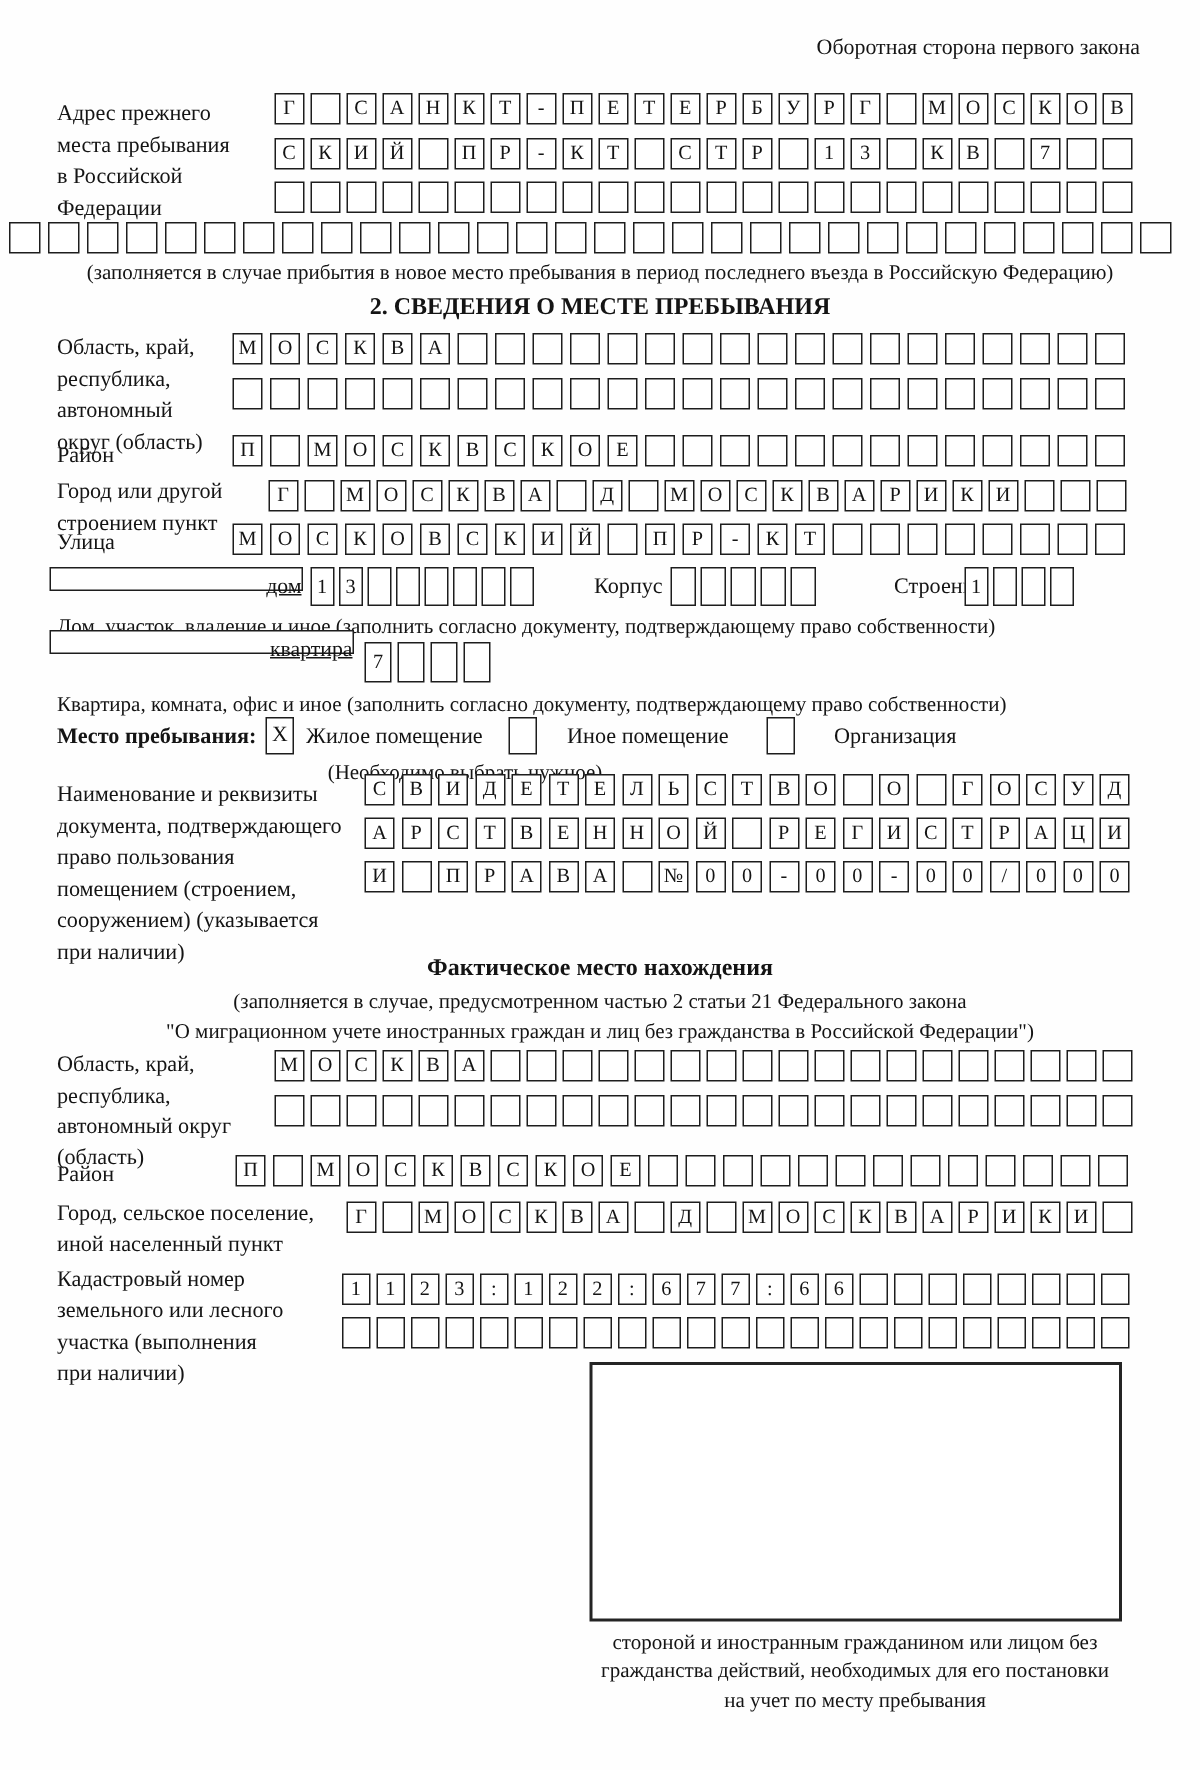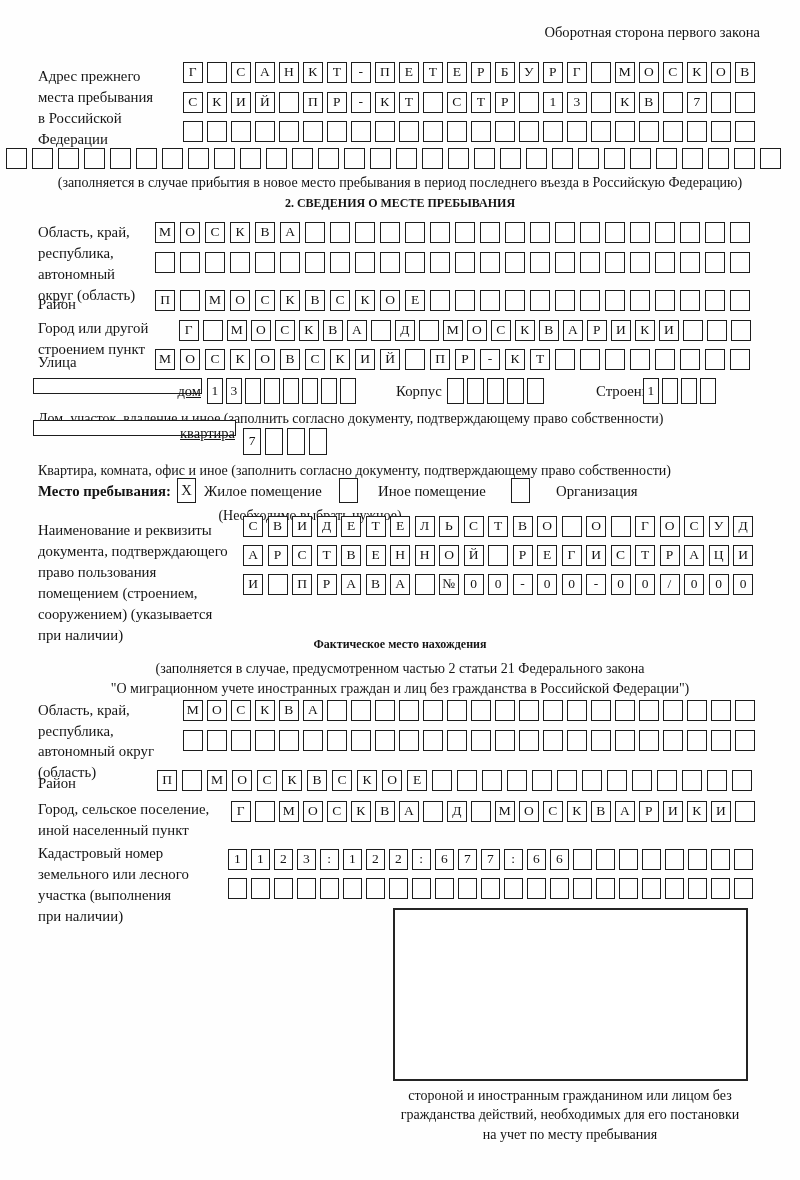--- a/index.html
+++ b/index.html
@@ -6,21 +6,21 @@
   #form{
     position:relative;width:800px;height:1180px;background:#fefefe;
     font-family:"Liberation Serif","DejaVu Serif",serif;color:#141414;overflow:hidden;
   }
   .abs{position:absolute;}
   .lab{font-size:14.8px;line-height:21px;white-space:nowrap;}
   .lh20 div{line-height:20.5px;}
   .cap{font-size:14px;line-height:18px;}
   .fullw{left:0;width:800px;text-align:center;}
   .bold{font-weight:bold;}
-  .title{font-size:12px;}
+  .title{font-size:16px;}
   .cellrow{white-space:nowrap;}
   .cell{
     display:inline-block;box-sizing:border-box;
     width:20px;height:21px;border:1.5px solid #1d1d1d;margin-right:5px;
     background:#fff;text-align:center;font-size:13.5px;line-height:18px;
     vertical-align:top;
   }
   .r-addr .cell{width:19.5px;margin-right:4.5px;}
   .r-std  .cell{width:20px;margin-right:5px;}
   .r-wide .cell{width:21px;margin-right:5px;}

